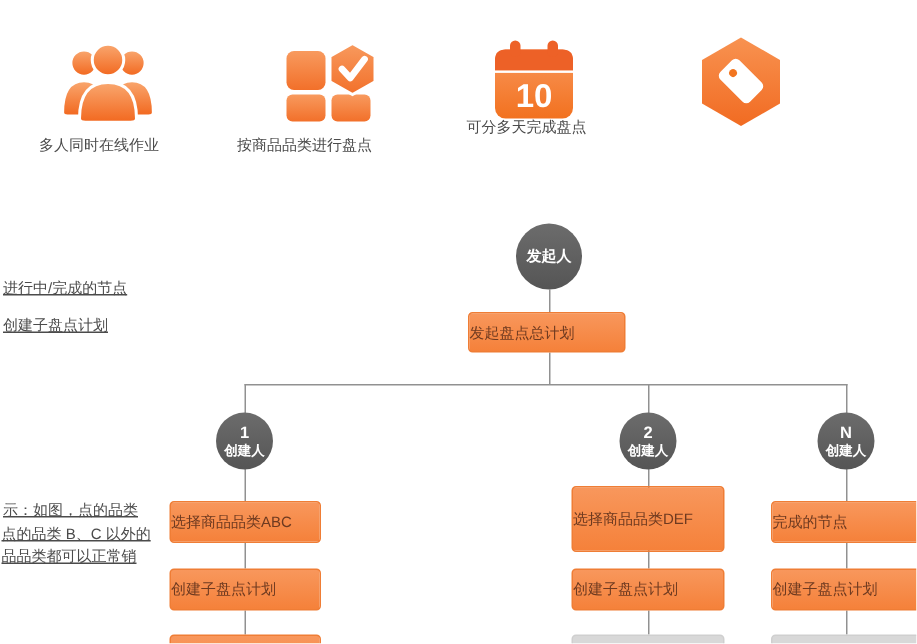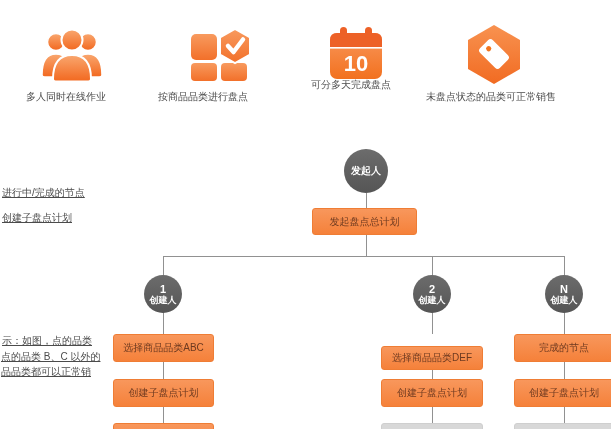--- a/index.html
+++ b/index.html
@@ -8,21 +8,21 @@
     font-family:"Liberation Sans","DejaVu Sans",sans-serif;
   }
   .abs{position:absolute;}
   .small-text{font-size:10px;color:#4b4b4b;white-space:nowrap;line-height:13px;text-decoration:underline;}
   .feature-label{font-size:10px;color:#4b4b4b;width:140px;text-align:center;white-space:nowrap;}
   .vline{width:1px;background:#919191;}
   .hline{height:1px;background:#919191;}
   .flow-box{
     background:linear-gradient(180deg,#f8975c 0%,#f5813a 100%);
     border:1px solid #ef7d35;border-radius:3px;
-    display:flex;align-items:center;justify-content:center;
+    display:flex;align-items:center;justify-content:flex-start;
     font-size:10px;color:#6e3a20;box-sizing:border-box;white-space:nowrap;
   }
   .step3[data-state="not-started"]{
     background:#d8d8d8;border:1px solid #cfcfcf;
   }
   .circle{
     background:linear-gradient(180deg,#6c6c6c,#555555);
     border-radius:50%;color:#fff;
     display:flex;flex-direction:column;align-items:center;justify-content:center;
     text-align:center;box-sizing:border-box;font-weight:bold;
@@ -96,21 +96,20 @@
         <stop offset="0" stop-color="#f89250"></stop>
           <stop offset="1" stop-color="#f16b22"></stop>
       </linearGradient>
     </defs>
     <polygon points="31,2 57,17 57,46 31,61 5,46 5,17" fill="url(#og4)"></polygon>
     <g transform="rotate(-45 31 31)">
       <rect x="22" y="17" width="18" height="28" rx="3.5" fill="#ffffff"></rect>
       <circle cx="31" cy="23.5" r="2.6" fill="#f2751f"></circle>
     </g>
   </svg>
-  <div class="abs feature-label" style="left:421px;top:90px">未盘点状态的品类可正常销售</div>
 
   <div class="abs small-text" style="left:2px;top:186px">进行中/完成的节点</div>
   <div class="abs small-text" style="left:2px;top:211px">创建子盘点计划</div>
 
   <div class="abs small-text" style="left:2px;top:334px">示：如图，点的品类</div>
   <div class="abs small-text" style="left:1px;top:350px">点的品类 B、C 以外的</div>
   <div class="abs small-text" style="left:1px;top:365px">品品类都可以正常销</div>
 
   <div class="abs vline" style="left:366px;top:193px;height:15px"></div>
   <div class="abs vline" style="left:366px;top:235px;height:21px"></div>
@@ -145,21 +144,21 @@
   </div>
   <div class="abs flow-box" style="left:113px;top:379px;width:101px;height:28px">
     <span>创建子盘点计划</span>
   </div>
   <div class="abs flow-box step3" style="left:113px;top:423px;width:101px;height:28px" data-state="in-progress"></div>
 
   <div class="abs circle circle-small" style="left:413px;top:275px">
     <span class="num">2</span>
     <span class="role">创建人</span>
   </div>
-  <div class="abs flow-box" style="left:381px;top:346px;width:102px;height:24px">
+  <div class="abs flow-box" style="left:381px;top:324px;width:102px;height:44px">
     <span>选择商品品类DEF</span>
   </div>
   <div class="abs flow-box" style="left:381px;top:379px;width:102px;height:28px">
     <span>创建子盘点计划</span>
   </div>
   <div class="abs flow-box step3" style="left:381px;top:423px;width:102px;height:28px" data-state="not-started"></div>
 
   <div class="abs circle circle-small" style="left:545px;top:275px">
     <span class="num">N</span>
     <span class="role">创建人</span>

